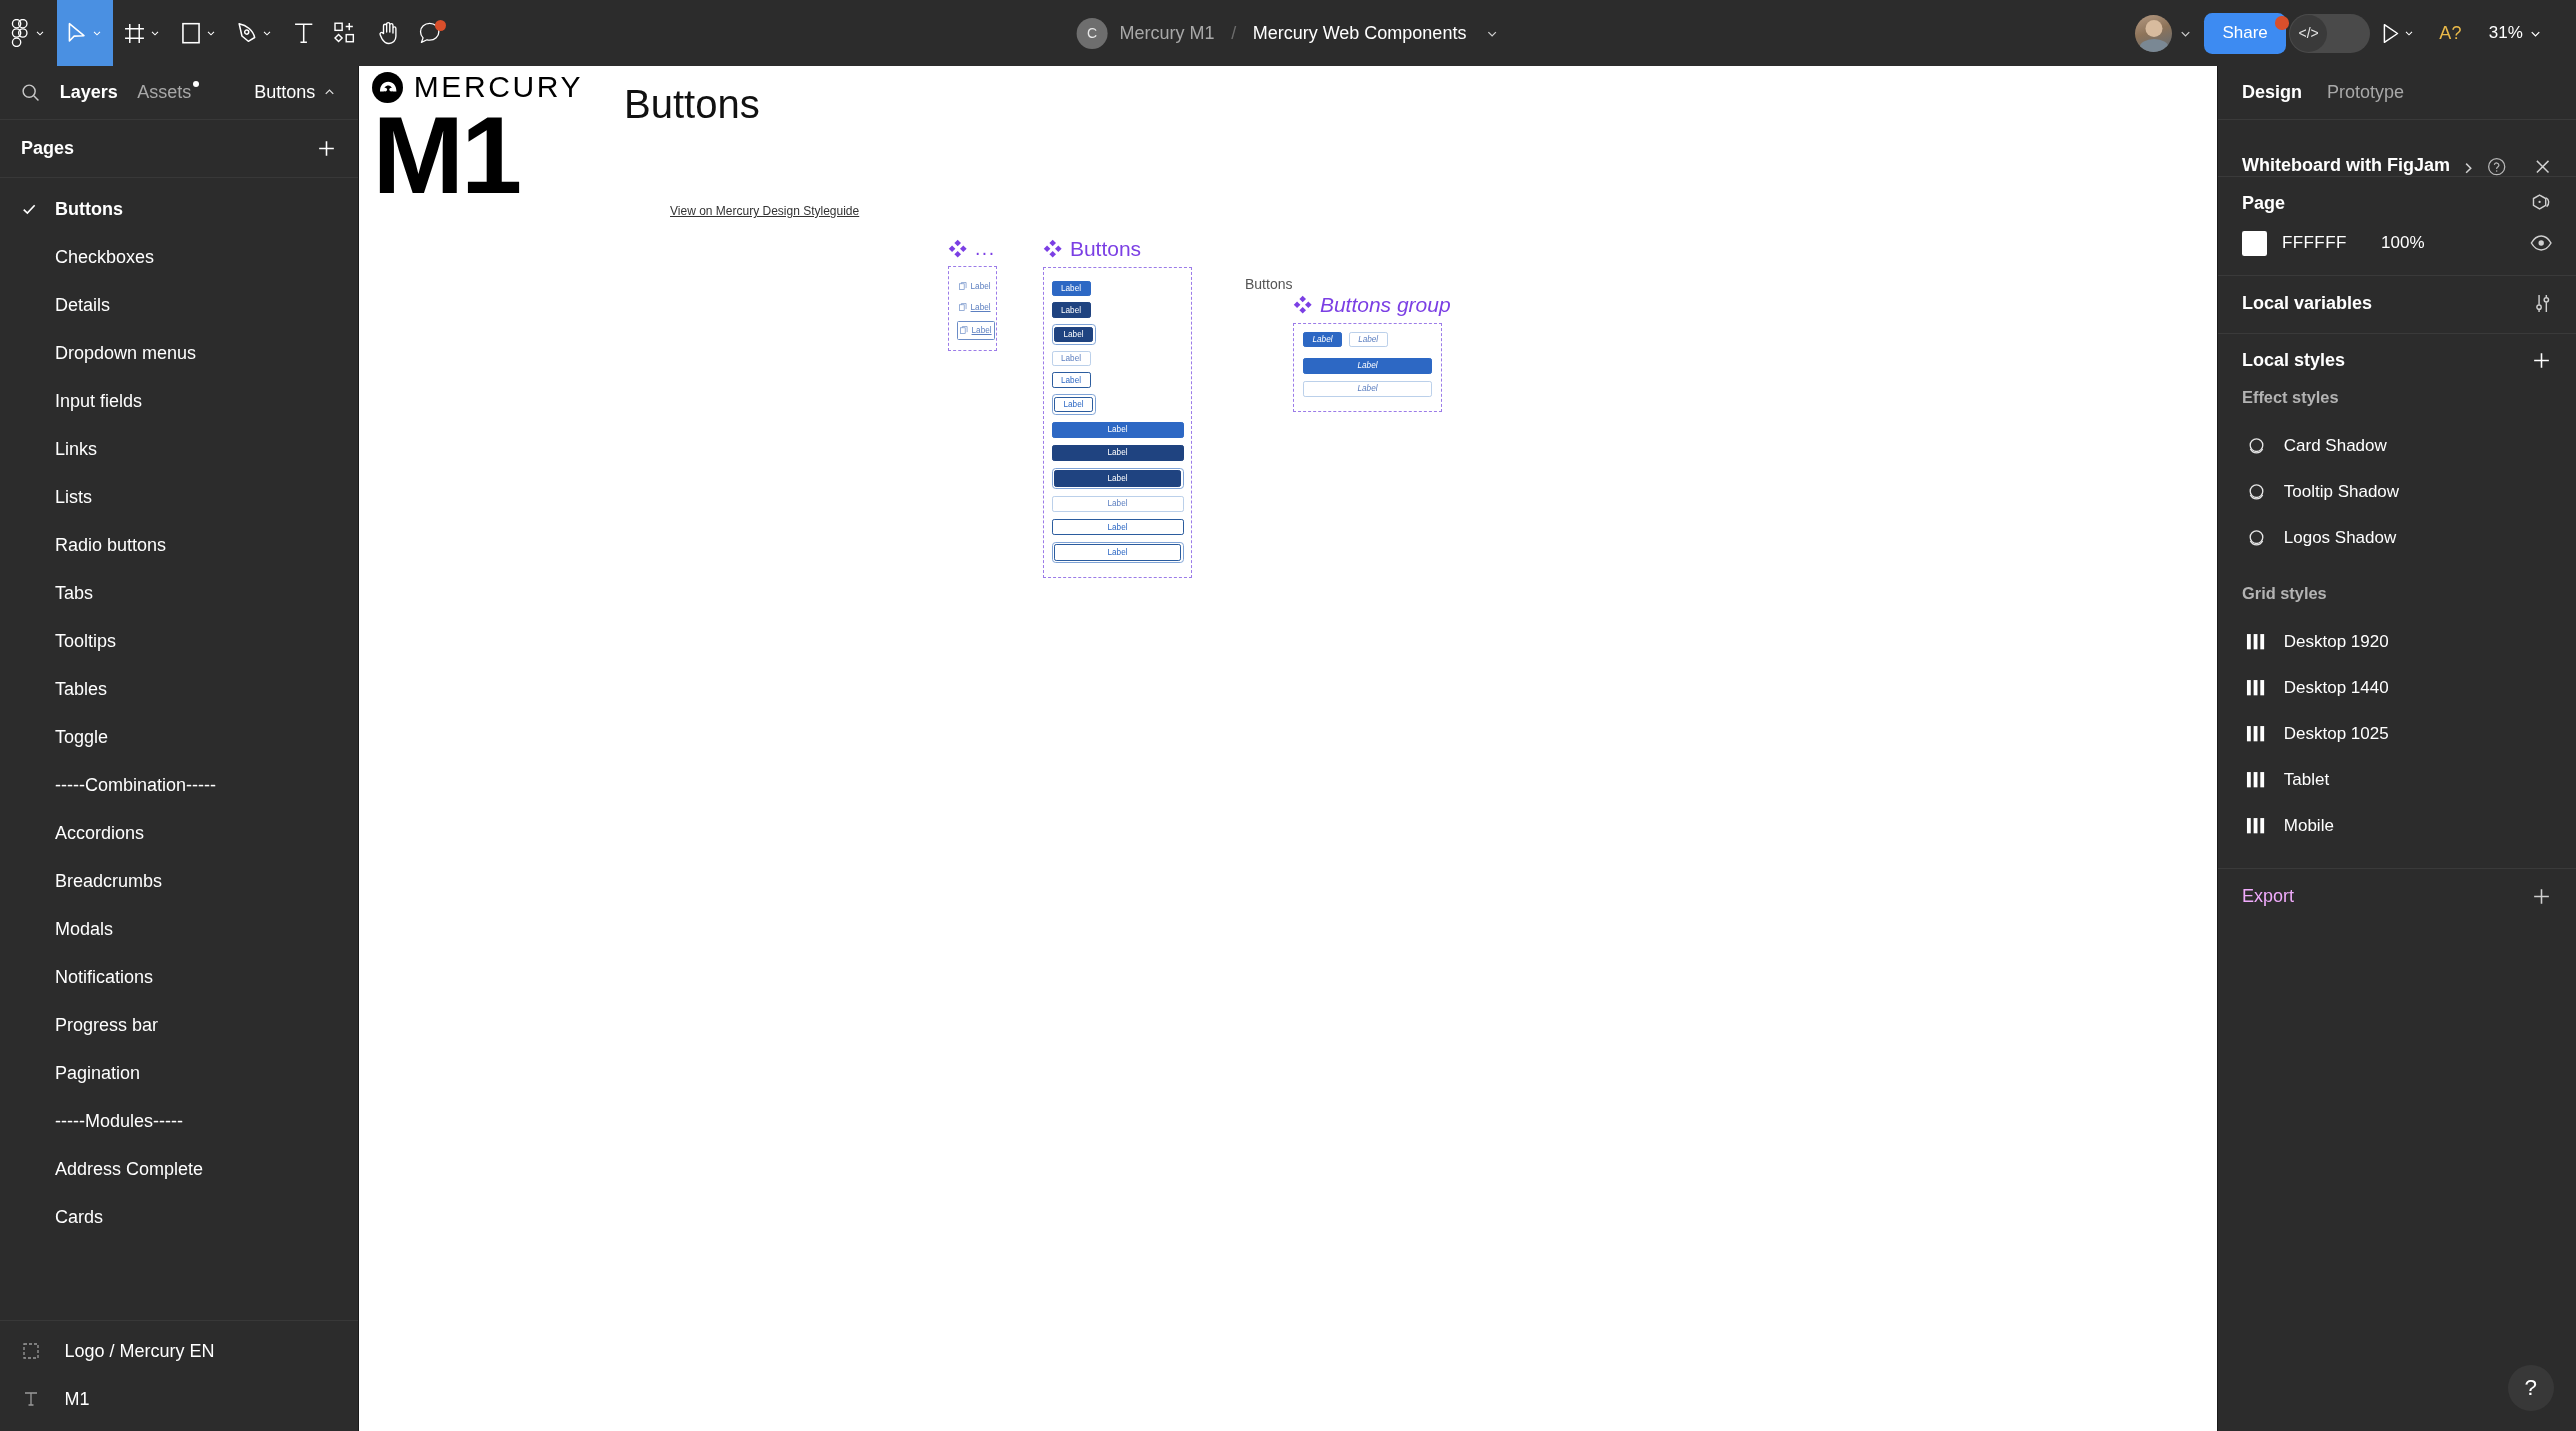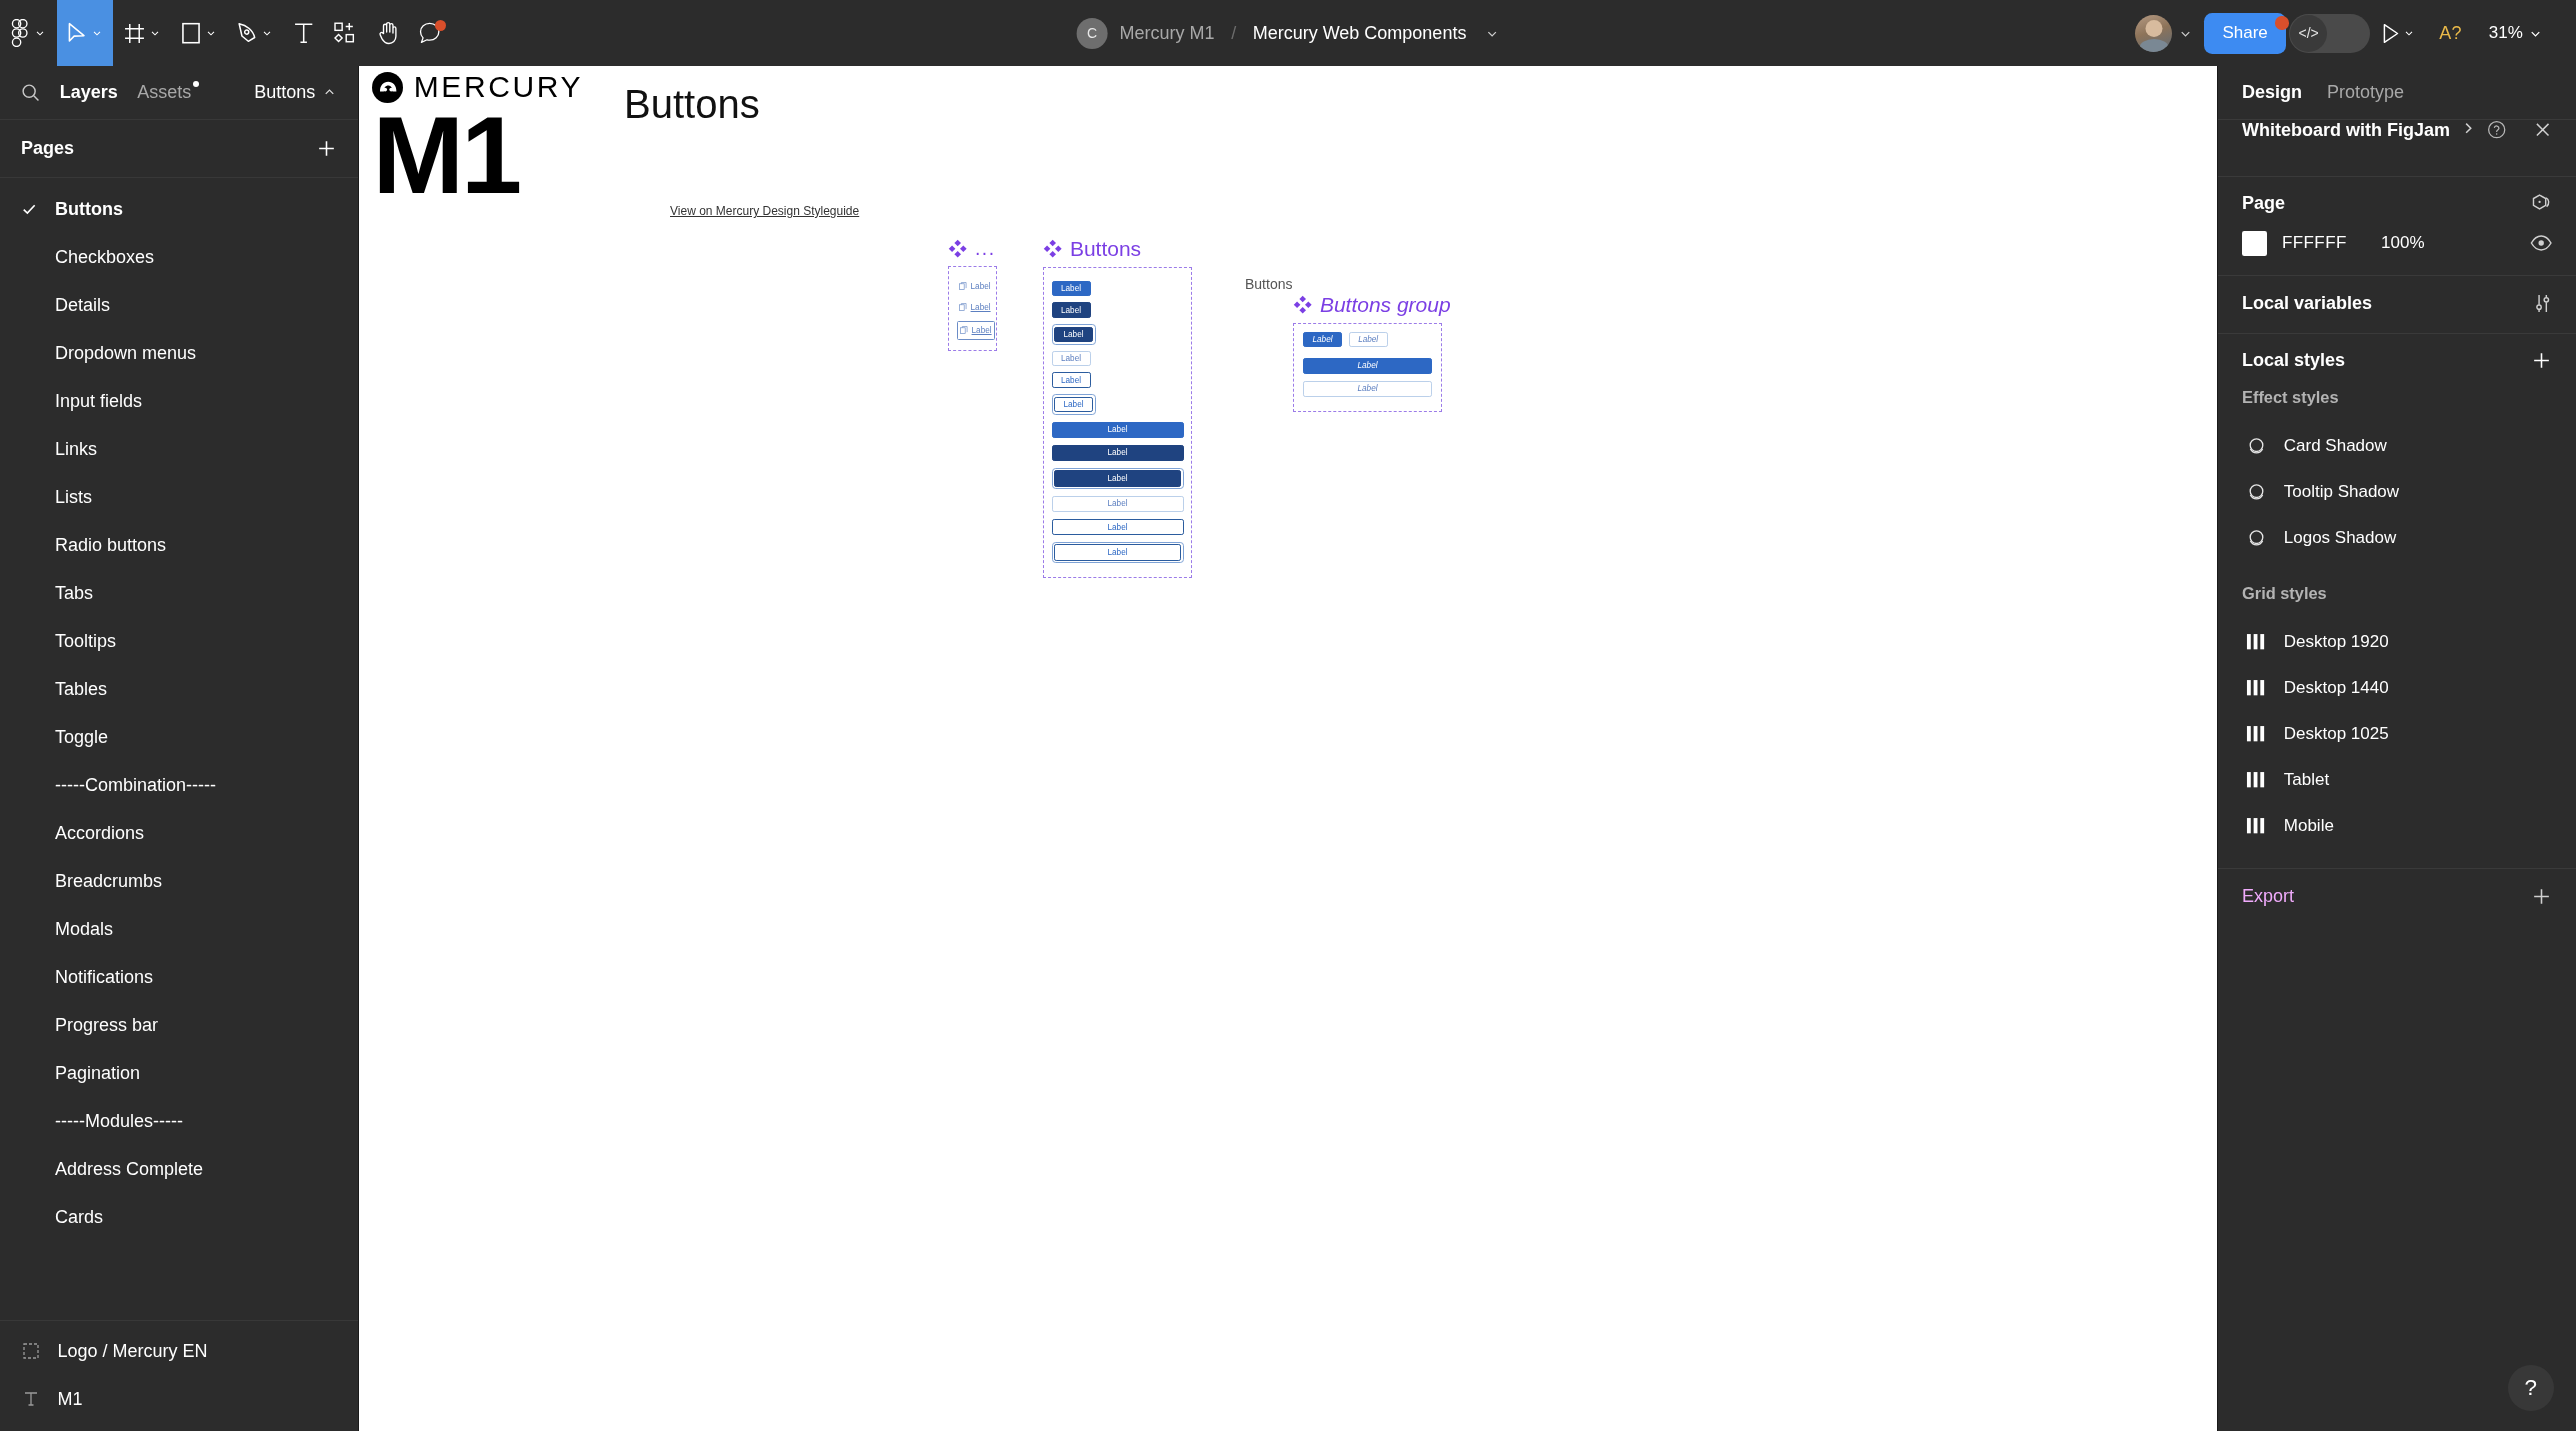--- a/index.html
+++ b/index.html
@@ -128,21 +128,21 @@
   }
   .page-item .check { width: 34px; flex: none; display: flex; align-items: center; color: #FFFFFF; }
   .page-item.selected .page-label { font-weight: bold; }
   .page-label { padding-left: 0; }
   .page-item .check + .page-label { padding-left: 0; }
   .page-item:not(.selected) .page-label { margin-left: 34px; }
 
   .layers-list { flex: none; border-top: 0.7px solid #383838; padding: 6px 0 9px; }
   .layer-item {
     height: 48px; display: flex; align-items: center; padding: 0 21px;
-    color: #FFFFFF; font-size: 18px; cursor: pointer; gap: 17px;
+    color: #FFFFFF; font-size: 18px; cursor: pointer; gap: 24px;
   }
   .layer-icon { width: 19.4px; display: flex; align-items: center; justify-content: center; flex: none; color: #9A9A9A; }
 
   
   .canvas { flex: 1; background: #FFFFFF; position: relative; overflow: hidden; }
   .canvas-inner { position: absolute; inset: 0; }
 
   .logo-block { position: absolute; left: 13.4px; top: 4px; }
   .logo-row { display: flex; align-items: center; gap: 10.4px; }
   .logo-mark {
@@ -176,21 +176,21 @@
     flex-direction: column; border-left: 0.7px solid #1A1A1A; position: relative; z-index: 30;
   }
   .rp-tabs {
     height: 54px; display: flex; align-items: center; gap: 25px; padding: 0 24px;
     border-bottom: 0.7px solid #3A3A3A; flex: none;
   }
   .rp-tab { font-size: 18px; color: #A8A8A8; cursor: pointer; }
   .rp-tab.active { color: #FFFFFF; font-weight: bold; }
 
   .rp-banner {
-    height: 57px; display: flex; align-items: flex-start; padding: 0 24px; gap: 10.4px;
+    height: 57px; display: flex; align-items: flex-end; padding: 0 24px; gap: 10.4px;
     border-bottom: 0.7px solid #3A3A3A; flex: none;
   }
   .rp-banner-title { font-size: 18px; color: #FFFFFF; font-weight: bold; }
   .rp-icon-btn { cursor: pointer; display: flex; align-items: center; color: #C4C4C4; }
 
   .rp-sect { border-bottom: 0.7px solid #3A3A3A; padding: 16.4px 24px 19.4px; }
   .rp-sect.plain { border-bottom: none; }
   .rp-sect-head { display: flex; align-items: center; margin-bottom: 16.4px; }
   .rp-sect-title { font-size: 18px; color: #FFFFFF; font-weight: bold; }
   .rp-sect-title.muted { color: #f0abfc; font-weight: normal; }

